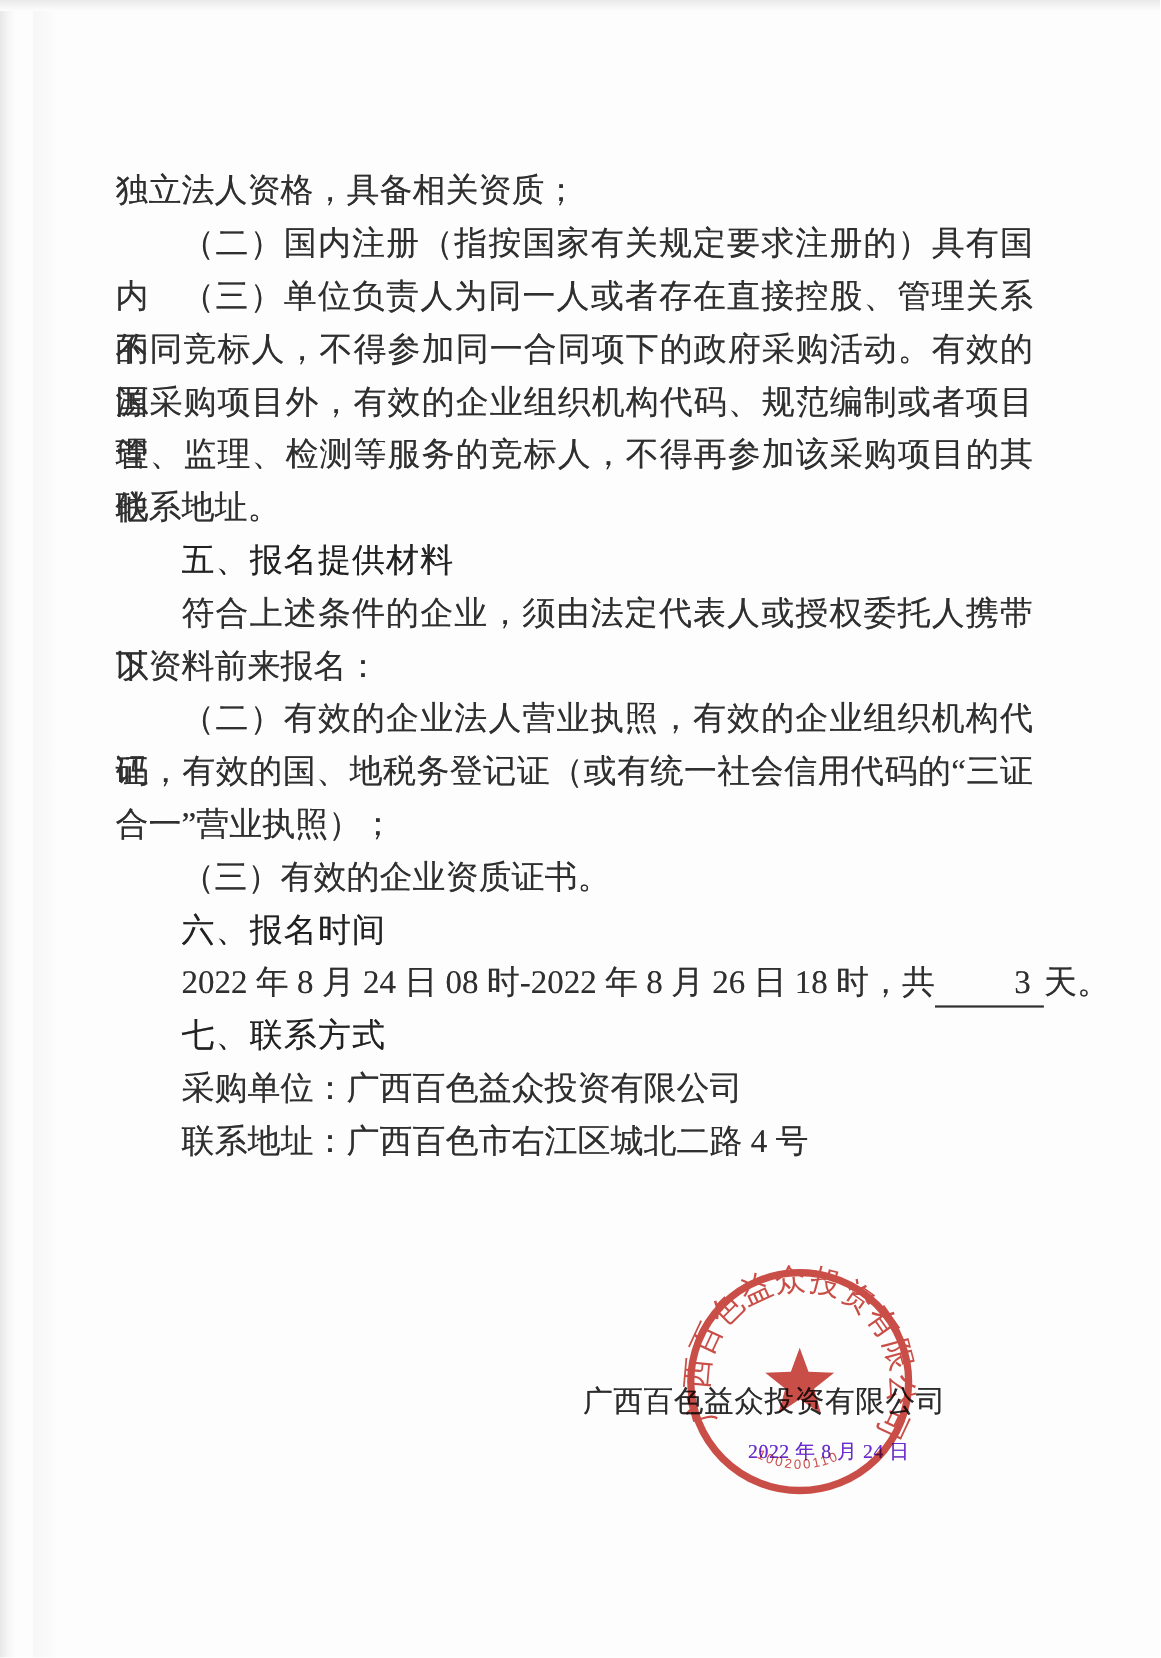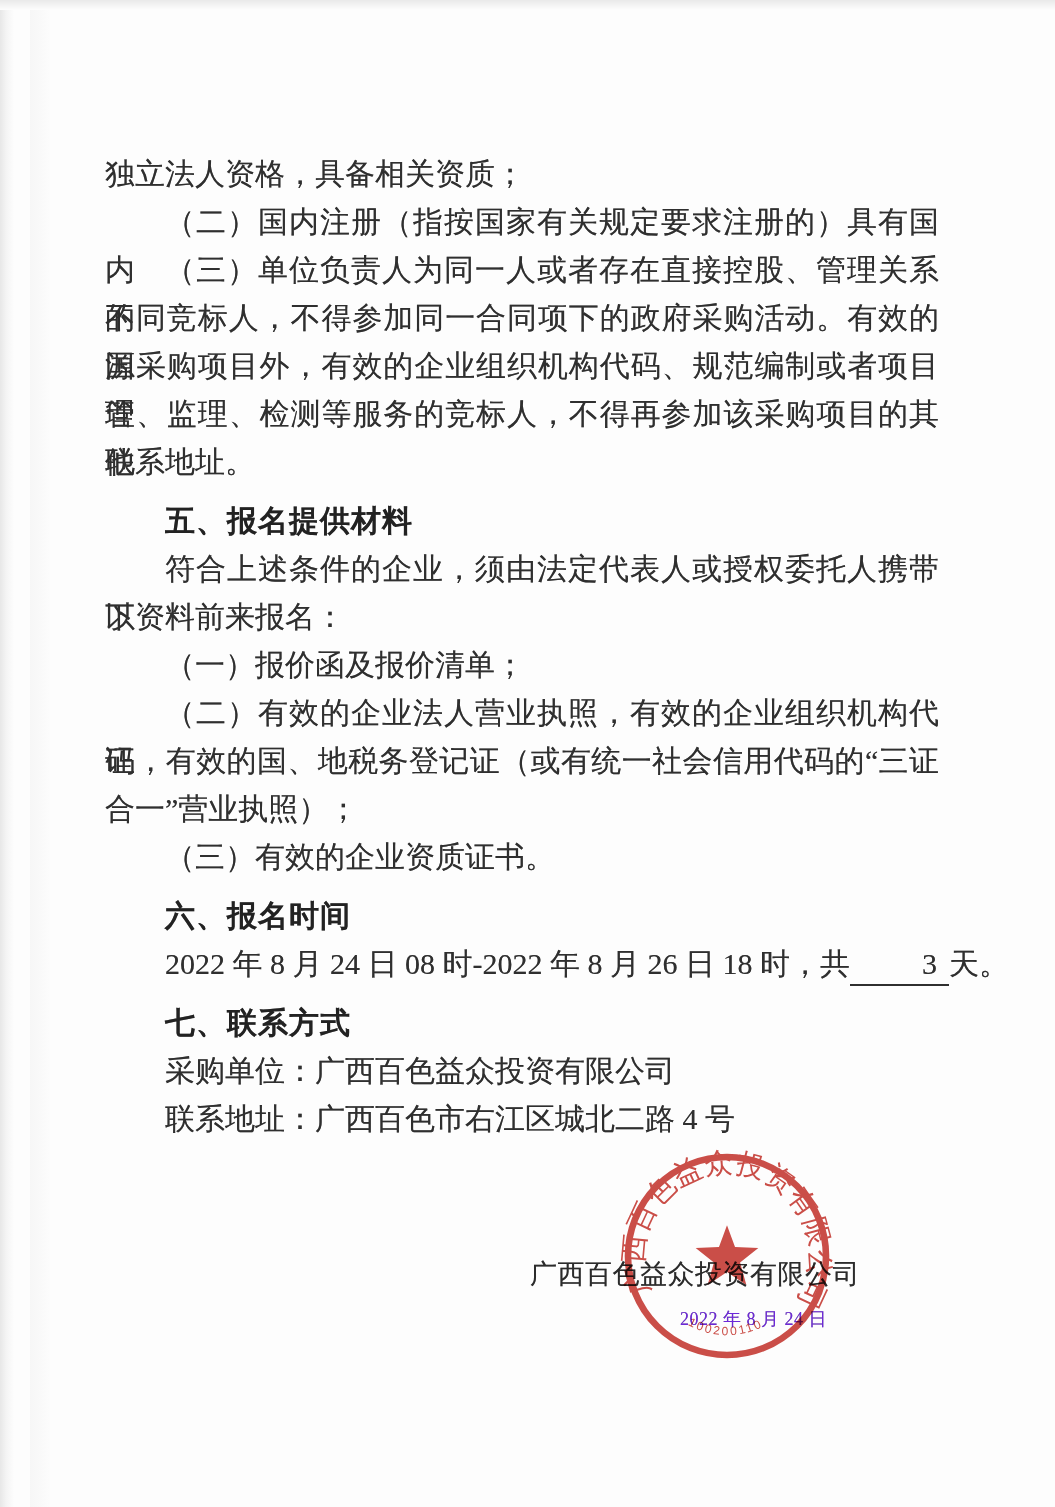--- a/index.html
+++ b/index.html
@@ -38,24 +38,23 @@
     white-space: nowrap;
   }
   .line.indent { text-indent: 2em; }
   .line.fill {
     white-space: normal;
     text-align: justify;
     text-align-last: justify;
   }
   .line.heading {
     font-family: "Liberation Sans", "DejaVu Sans", sans-serif;
-    font-weight: 700;
+    font-weight: 400;
     color:#222;
     letter-spacing: 1px;
-    margin-top: 11px;
   }
   .days-underline {
     display:inline-block;
     padding: 0 12px;
     border-bottom: 2px solid #2f2f2f;
     line-height: 40px;
   }
   .signature-block p { margin:0; position:absolute; white-space:nowrap; }
   .sig-company {
     top:1256px; right:195px;
@@ -92,21 +91,20 @@
     <p class="line">独立法人资格，具备相关资质；</p>
     <p class="line indent fill">（二）国内注册（指按国家有关规定要求注册的）具有国内</p>
     <p class="line indent fill">（三）单位负责人为同一人或者存在直接控股、管理关系的</p>
     <p class="line fill">不同竞标人，不得参加同一合同项下的政府采购活动。有效的国</p>
     <p class="line fill">源采购项目外，有效的企业组织机构代码、规范编制或者项目管</p>
     <p class="line fill">理、监理、检测等服务的竞标人，不得再参加该采购项目的其他</p>
     <p class="line">联系地址。</p>
     <p class="line indent heading">五、报名提供材料</p>
     <p class="line indent fill">符合上述条件的企业，须由法定代表人或授权委托人携带以</p>
     <p class="line">下资料前来报名：</p>
-    <p class="line indent">（一）报价函及报价清单；</p>
     <p class="line indent fill">（二）有效的企业法人营业执照，有效的企业组织机构代码</p>
     <p class="line fill">证，有效的国、地税务登记证（或有统一社会信用代码的“三证</p>
     <p class="line">合一”营业执照）；</p>
     <p class="line indent">（三）有效的企业资质证书。</p>
     <p class="line indent heading">六、报名时间</p>
     <p class="line indent"><span>2022 年 8 月 24 日 08 时-2022 年 8 月 26 日 18 时，共</span><span class="days-underline">3</span><span>天。</span></p>
     <p class="line indent heading">七、联系方式</p>
     <p class="line indent">采购单位：广西百色益众投资有限公司</p>
     <p class="line indent">联系地址：广西百色市右江区城北二路 4 号</p>
   </div>

